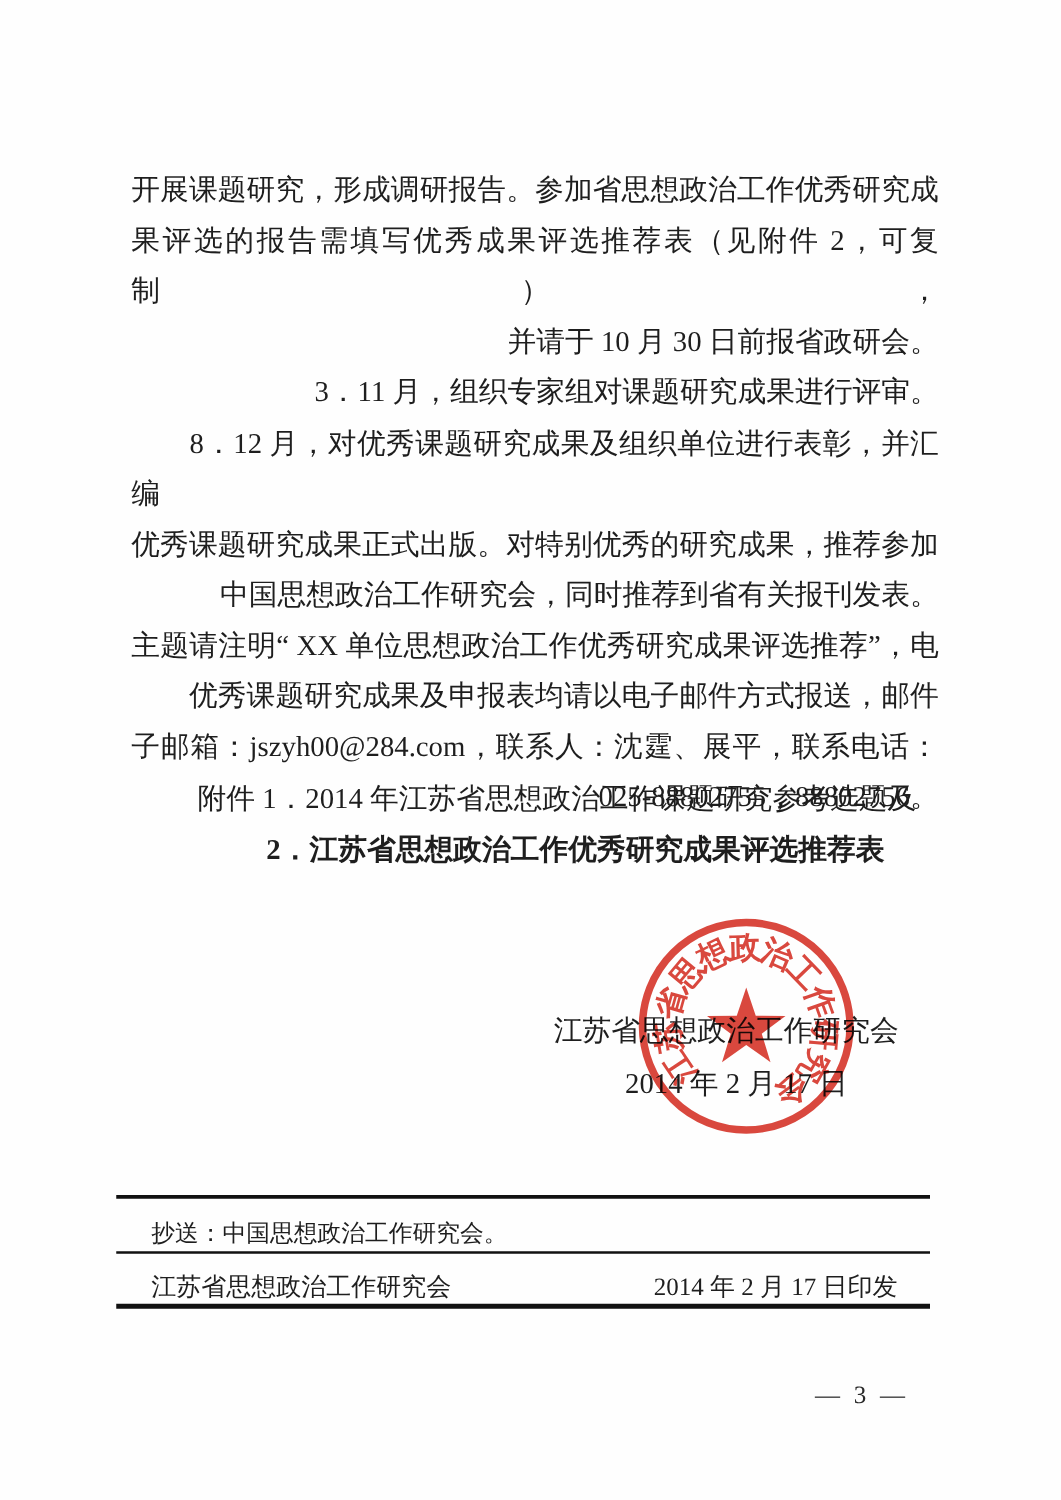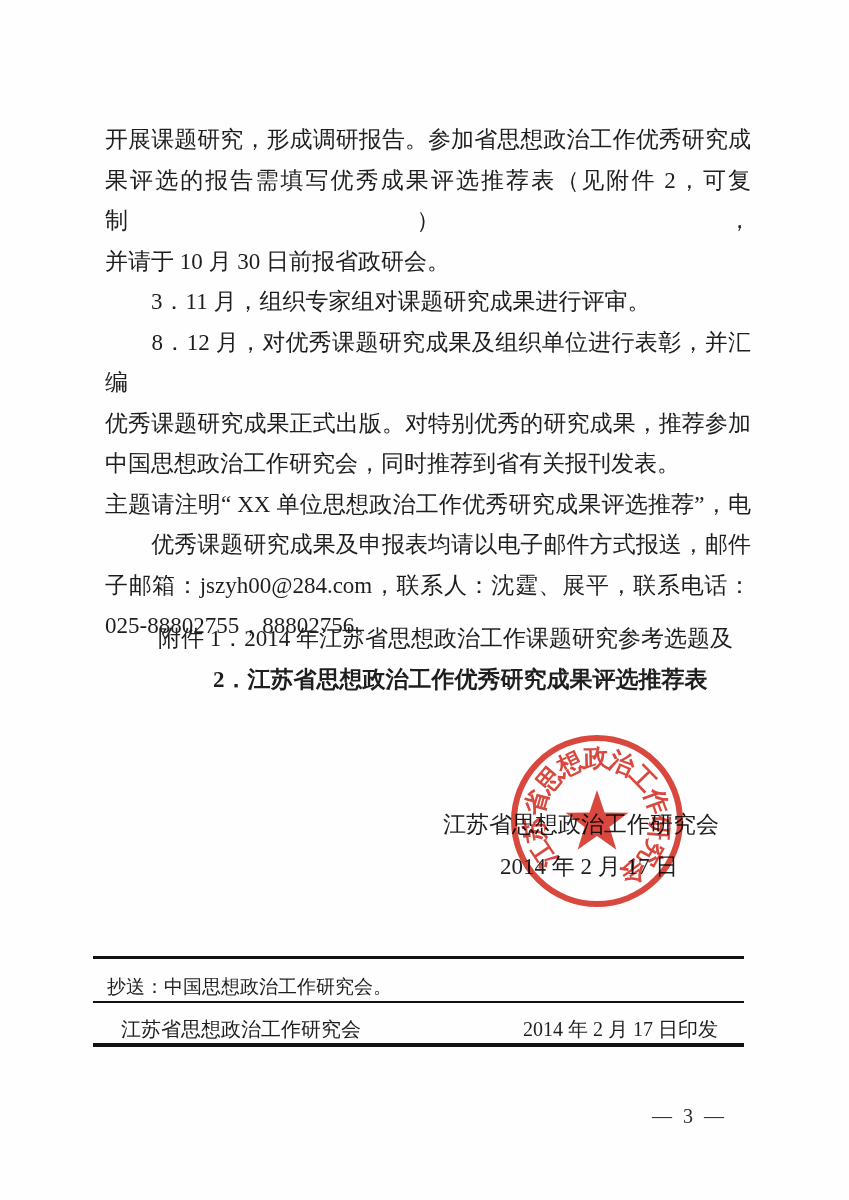--- a/index.html
+++ b/index.html
@@ -7,25 +7,25 @@
     position:relative;
     width:849px; height:1200px;
     margin:0 auto;
     background:#fefefe;
     font-family:"Liberation Serif","DejaVu Serif",serif;
     color:#1f1f1f;
     overflow:hidden;
   }
   
   .bodytext {
-    position:absolute; left:105px; top:120px; width:646px;
+    position:absolute; left:105px; top:132px; width:646px;
     font-size:23px; line-height:40.5px;
     color:#1e1e1e;
   }
-  .bl { white-space:pre-wrap; text-align:left; }
+  .bl { white-space:pre-wrap; text-align:right; }
   .bl.j { text-align:justify; text-align-last:justify; }
   
   .attachments {
     position:absolute; left:115px; top:618px; width:660px;
     font-size:23px; line-height:41px; color:#1e1e1e;
   }
   .att-1 { padding-left:43px; }
   .att-2 { padding-left:135px; }
   .att-3 { padding-left:98px;font-weight:bold; }
   
@@ -39,21 +39,21 @@
   .seal text {
     font-family:"Liberation Serif","DejaVu Serif",serif;
     font-weight:bold; font-size:25px; letter-spacing:-2px;
   }
   
   .rule { position:absolute; left:93px; width:651px; background:#111; }
   .rule-1 { top:956px;  height:3px; }
   .rule-2 { top:1001px; height:2px; }
   .rule-3 { top:1043px; height:4px; }
   .cc-line {
-    position:absolute; left:107px; top:974px; width:623px;
+    position:absolute; left:121px; top:974px; width:623px;
     font-size:19px; color:#1e1e1e;
   }
   .issue-row {
     position:absolute; left:121px; right:131px; top:1016px;
     display:flex; justify-content:space-between;
     font-size:20px; color:#1e1e1e;
   }
   .page-number {
     position:absolute; left:652px; top:1105px;
     font-size:20px; letter-spacing:3px; color:#2a2a2a;

